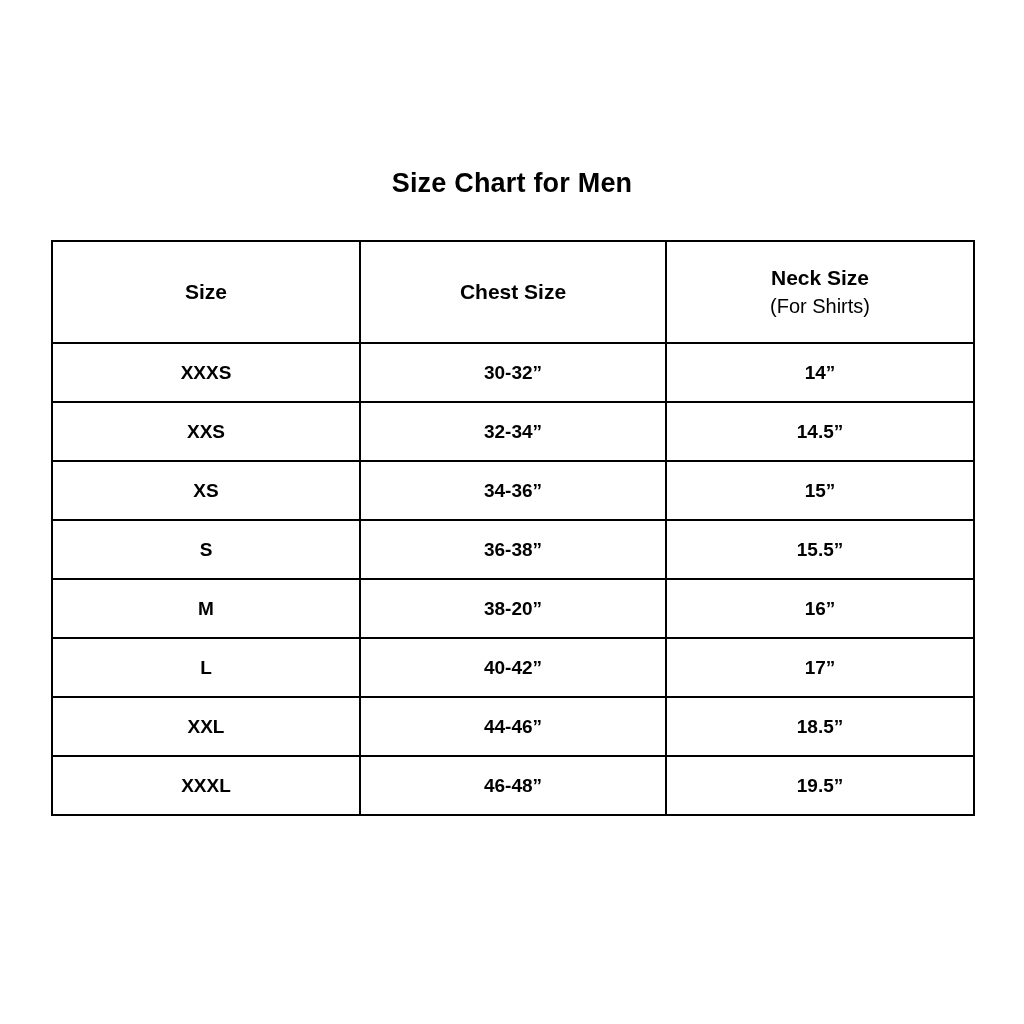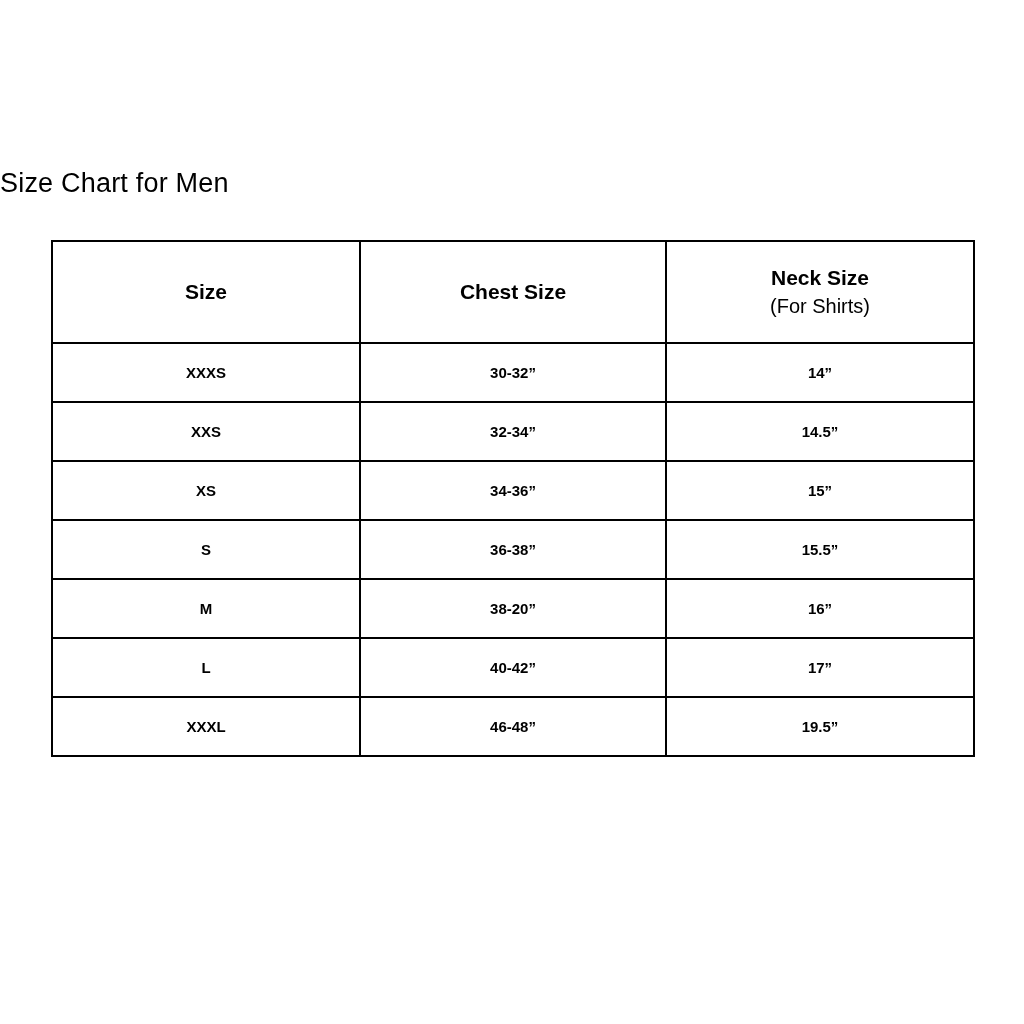--- a/index.html
+++ b/index.html
@@ -18,23 +18,23 @@
     position: relative;
     width: 1024px;
     height: 1024px;
     box-sizing: border-box;
   }
   .chart-title {
     position: absolute;
     top: 168px;
     left: 0;
     width: 1024px;
-    text-align: left;
+    text-align: center;
     font-size: 27px;
-    font-weight: normal;
+    font-weight: bold;
     letter-spacing: 0.2px;
   }
   .table-wrap {
     position: absolute;
     left: 51px;
     top: 240px;
     width: 770px;
   }
   table.size-table {
     width: 922px;
@@ -53,21 +53,21 @@
     color: #000000;
   }
   table.size-table thead th {
     height: 92px;
     font-size: 21px;
     line-height: 1.35;
     padding: 4px 6px;
   }
   table.size-table tbody td {
     height: 53px;
-    font-size: 15px;
+    font-size: 19px;
     padding: 2px 6px;
   }
   .hdr-sub {
     display: block;
     font-size: 20px;
     font-weight: normal;
   }
 </style>
 </head>
 <body>
@@ -122,20 +122,25 @@
           <td>M</td>
           <td>38-20”</td>
           <td>16”</td>
         </tr>
         <tr>
           <td>L</td>
           <td>40-42”</td>
           <td>17”</td>
         </tr>
         <tr>
+          <td>XXL</td>
+          <td>44-46”</td>
+          <td>18.5”</td>
+        </tr>
+        <tr>
           <td>XXXL</td>
           <td>46-48”</td>
           <td>19.5”</td>
         </tr>
       </tbody>
     </table>
   </div>
 
 </div>
 

